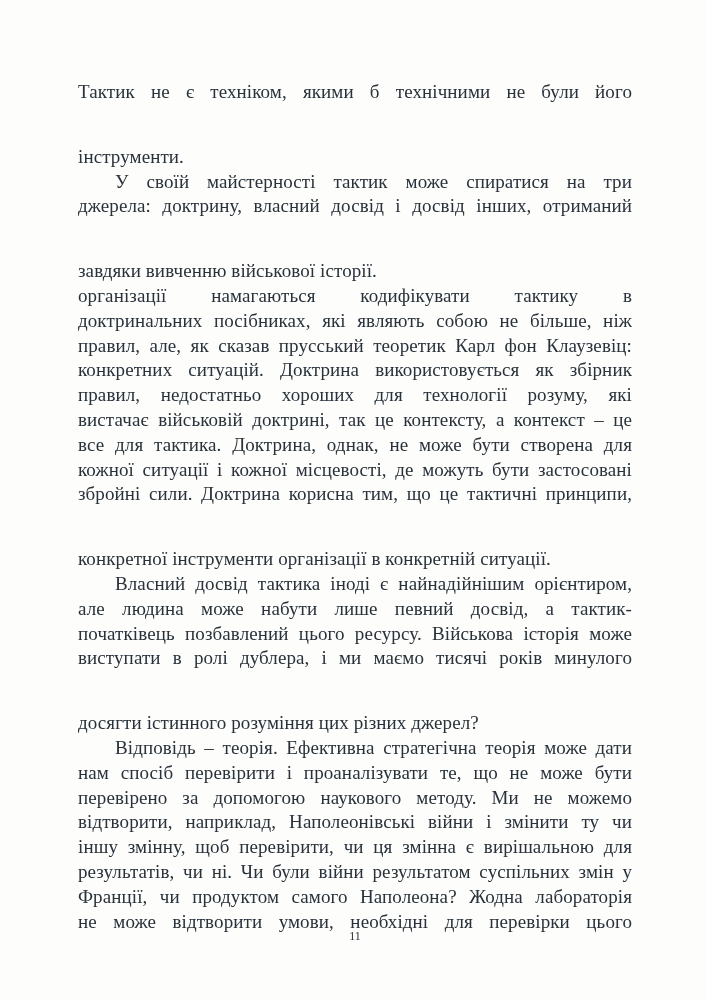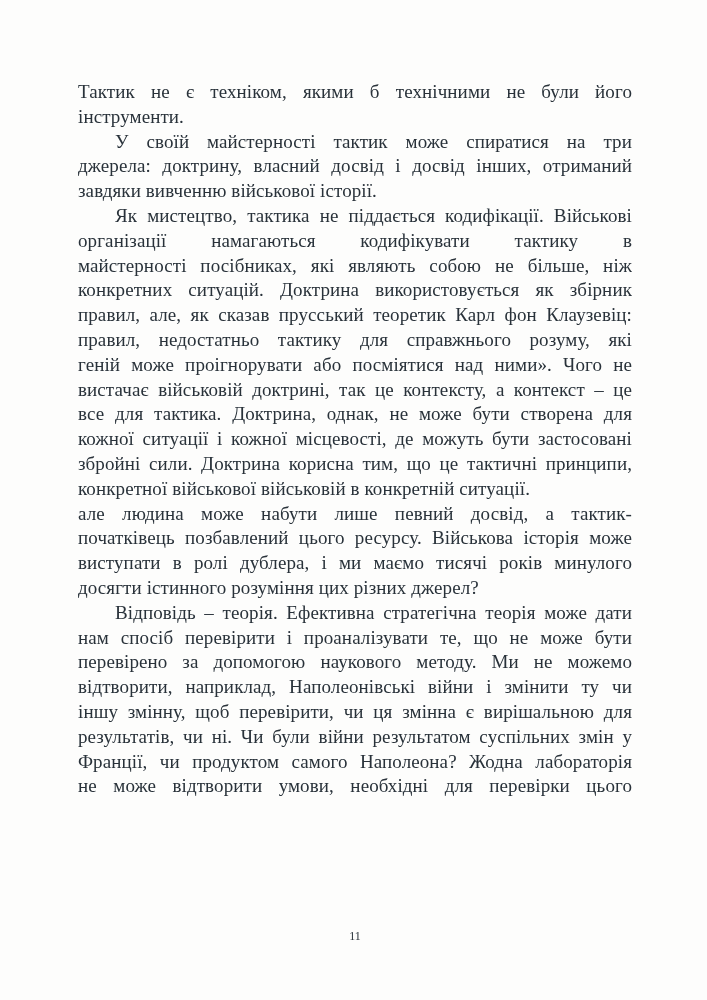--- a/index.html
+++ b/index.html
@@ -30,20 +30,21 @@
     line-height: 24.8px;
     height: 24.8px;
     overflow: hidden;
     text-align: justify;
     text-align-last: justify;
     -moz-text-align-last: justify;
     letter-spacing: 0.1px;
   }
   .line.lastline {
     text-align-last: left;
+    margin-top: 40px;
     -moz-text-align-last: left;
   }
   .line.firstline.indented {
     text-indent: 37px;
   }
   .page-number {
     position: absolute;
     left: 78px;
     top: 925px;
     width: 554px;
@@ -60,34 +61,33 @@
       <div class="paragraph">
         <div class="line firstline">Тактик не є техніком, якими б технічними не були його</div>
         <div class="line lastline">інструменти.</div>
       </div>
       <div class="paragraph">
         <div class="line firstline indented">У своїй майстерності тактик може спиратися на три</div>
         <div class="line indented">джерела: доктрину, власний досвід і досвід інших, отриманий</div>
         <div class="line indented lastline">завдяки вивченню військової історії.</div>
       </div>
       <div class="paragraph">
-        <div class="line firstline indented">Як мистецтво, тактика не піддається кодифікації. Військові</div>
         <div class="line indented">організації намагаються кодифікувати тактику в</div>
-        <div class="line indented">майстерності посібниках, які являють собою не більше, ніж</div>
+        <div class="line indented">доктринальних посібниках, які являють собою не більше, ніж</div>
+        <div class="line indented">правил, але, як сказав прусський теоретик Карл фон Клаузевіц:</div>
         <div class="line indented">конкретних ситуацій. Доктрина використовується як збірник</div>
-        <div class="line indented">правил, але, як сказав прусський теоретик Карл фон Клаузевіц:</div>
-        <div class="line indented">правил, недостатньо тактику для справжнього розуму, які</div>
-        <div class="line indented">геній може проігнорувати або посміятися над ними». Чого не</div>
+        <div class="line indented">правил, недостатньо хороших для технології розуму, які</div>
         <div class="line indented">вистачає військовій доктрині, так це контексту, а контекст – це</div>
         <div class="line indented">все для тактика. Доктрина, однак, не може бути створена для</div>
         <div class="line indented">кожної ситуації і кожної місцевості, де можуть бути застосовані</div>
         <div class="line indented">збройні сили. Доктрина корисна тим, що це тактичні принципи,</div>
-        <div class="line indented lastline">конкретної військової військовій в конкретній ситуації.</div>
+        <div class="line indented lastline">конкретної інструменти організації в конкретній ситуації.</div>
       </div>
       <div class="paragraph">
+        <div class="line firstline indented">Власний досвід тактика іноді є найнадійнішим орієнтиром,</div>
         <div class="line indented">але людина може набути лише певний досвід, а тактик-</div>
         <div class="line indented">початківець позбавлений цього ресурсу. Військова історія може</div>
         <div class="line indented">виступати в ролі дублера, і ми маємо тисячі років минулого</div>
         <div class="line indented lastline">досягти істинного розуміння цих різних джерел?</div>
       </div>
       <div class="paragraph">
         <div class="line firstline indented">Відповідь – теорія. Ефективна стратегічна теорія може дати</div>
         <div class="line indented">нам спосіб перевірити і проаналізувати те, що не може бути</div>
         <div class="line indented">перевірено за допомогою наукового методу. Ми не можемо</div>
         <div class="line indented">відтворити, наприклад, Наполеонівські війни і змінити ту чи</div>

